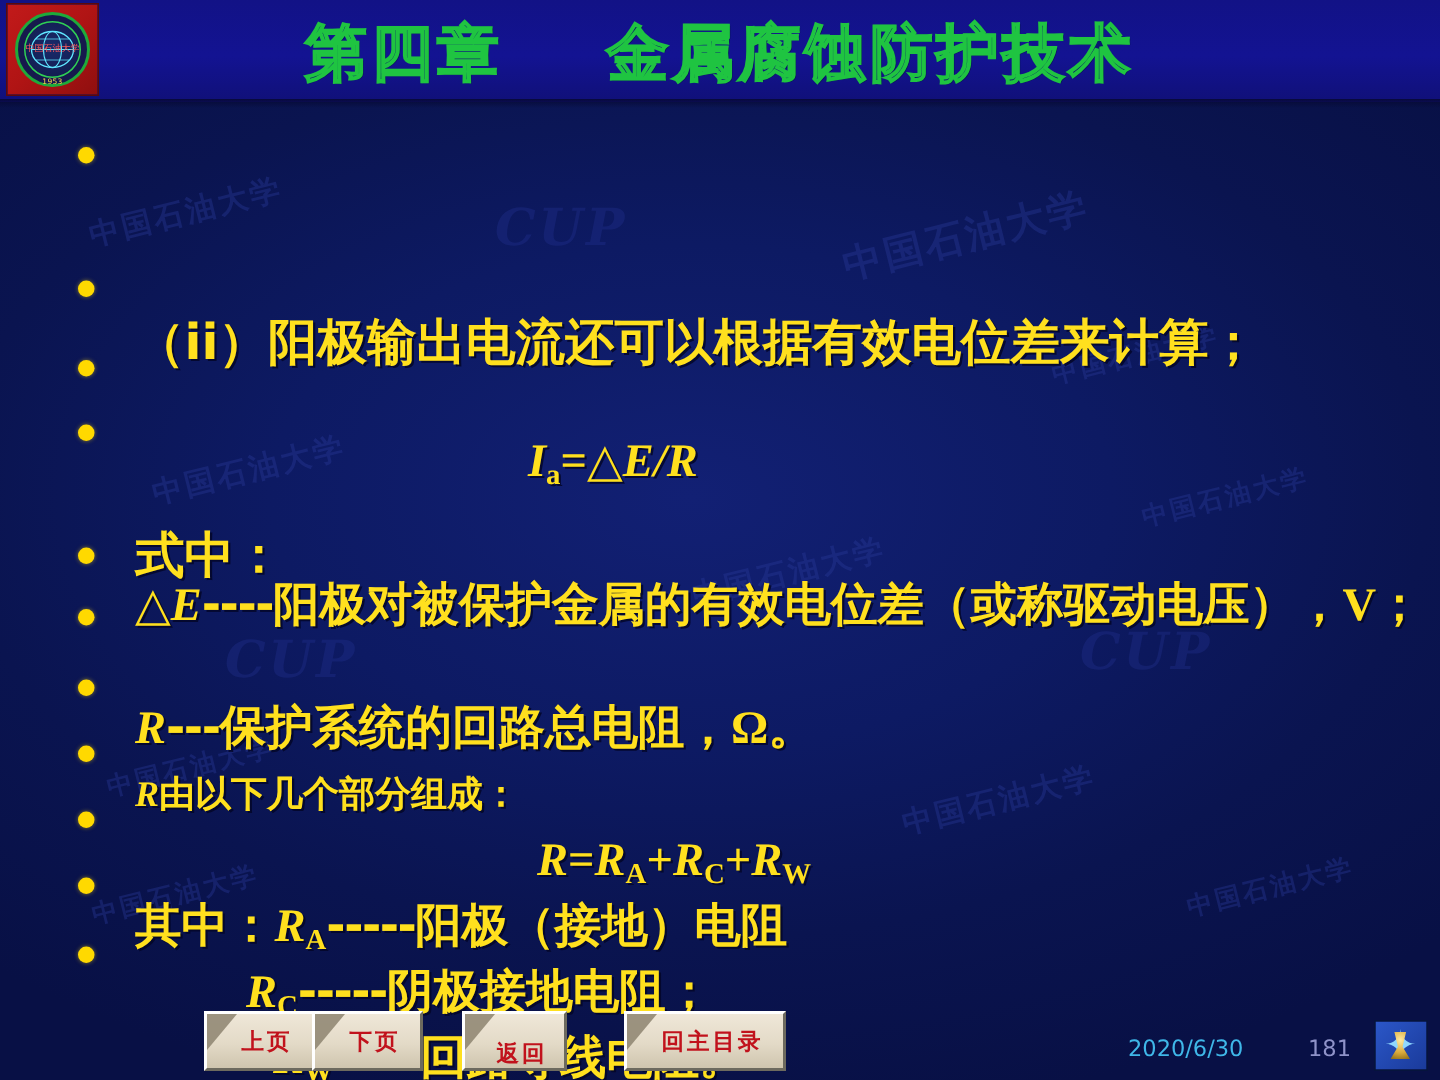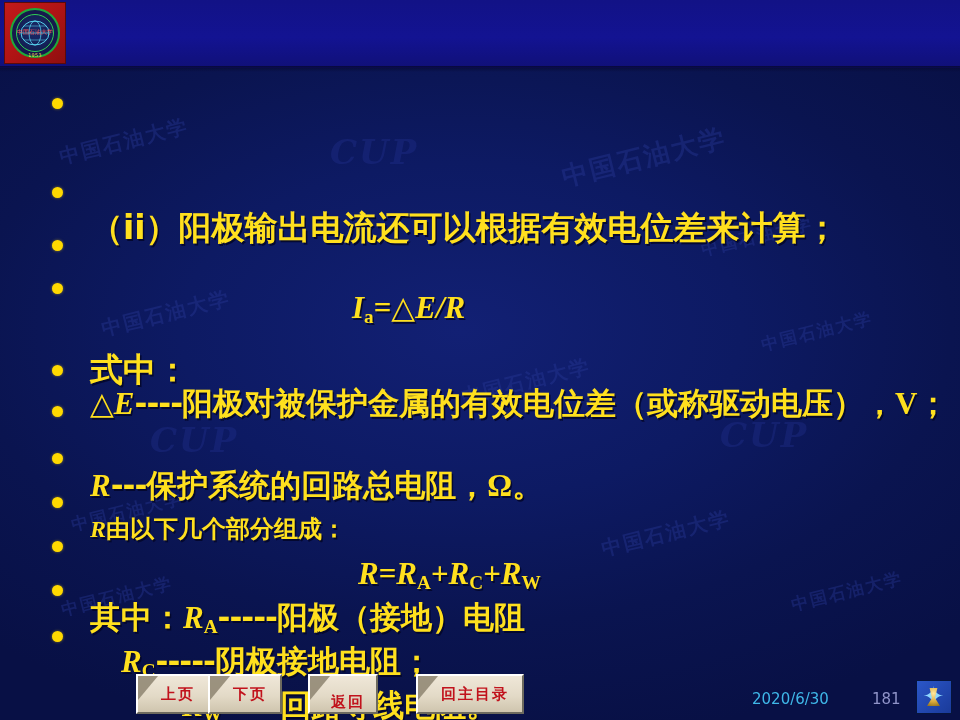--- a/index.html
+++ b/index.html
@@ -274,20 +274,21 @@
     <span class="wm wm-script" style="left:150px; top:420px;">CUP</span>
     <span class="wm wm-script" style="left:720px; top:415px;">CUP</span>
     <span class="wm wm-sm wm-rot" style="left:70px;  top:500px;">中国石油大学</span>
     <span class="wm wm-md wm-rot" style="left:600px; top:520px;">中国石油大学</span>
     <span class="wm wm-sm wm-rot" style="left:60px;  top:585px;">中国石油大学</span>
     <span class="wm wm-sm wm-rot" style="left:790px; top:580px;">中国石油大学</span>
   </div>
 
   <div id="header-band"></div>
   <div id="header-shadowline"></div>
+  <div id="slide-title">第四章    金属腐蚀防护技术</div>
 
   <div id="logo">
     <div class="ring-outer"></div>
     <div class="ring-inner"></div>
     <svg class="globe-lines" viewBox="0 0 32 28">
       <ellipse cx="16" cy="14" rx="14" ry="12" fill="none" stroke="#5fe6ff" stroke-width="0.9"></ellipse>
       <ellipse cx="16" cy="14" rx="6" ry="12" fill="none" stroke="#5fe6ff" stroke-width="0.7"></ellipse>
       <line x1="2" y1="14" x2="30" y2="14" stroke="#5fe6ff" stroke-width="0.7"></line>
       <line x1="5" y1="7" x2="27" y2="7" stroke="#5fe6ff" stroke-width="0.5"></line>
       <line x1="5" y1="21" x2="27" y2="21" stroke="#5fe6ff" stroke-width="0.5"></line>
@@ -333,21 +334,21 @@
       <span class="ltxt" style="margin-left:306px;"><span class="mi">R</span><span class="mup">=</span><span class="mi">R</span><sub>A</sub><span class="mup">+</span><span class="mi">R</span><sub>C</sub><span class="mup">+</span><span class="mi">R</span><sub>W</sub></span>
     </div>
 
     <div class="line" style="top:414px; font-size:31px; line-height:38px;">
       <span class="bullet"></span>
       <span class="ltxt">其中：<span class="mi">R</span><sub>A</sub><span class="dash">-----</span>阳极（接地）电阻</span>
     </div>
 
     <div class="line" style="top:458px; font-size:31px; line-height:38px;">
       <span class="bullet"></span>
-      <span class="ltxt" style="margin-left:69px;"><span class="mi">R</span><sub>C</sub><span class="dash">-----</span>阴极接地电阻；</span>
+      <span class="ltxt" style="margin-left:112px;"><span class="mi">R</span><sub>C</sub><span class="dash">-----</span>阴极接地电阻；</span>
     </div>
 
     <div class="line" style="top:502px; font-size:31px; line-height:38px;">
       <span class="bullet"></span>
       <span class="ltxt" style="margin-left:130px;"><span class="mi">R</span><sub>W</sub> <span class="dash">----</span>回路导线电阻。</span>
     </div>
 
     <div class="line" style="top:548px; font-size:31px; line-height:38px;">
       <span class="bullet"></span>
       

